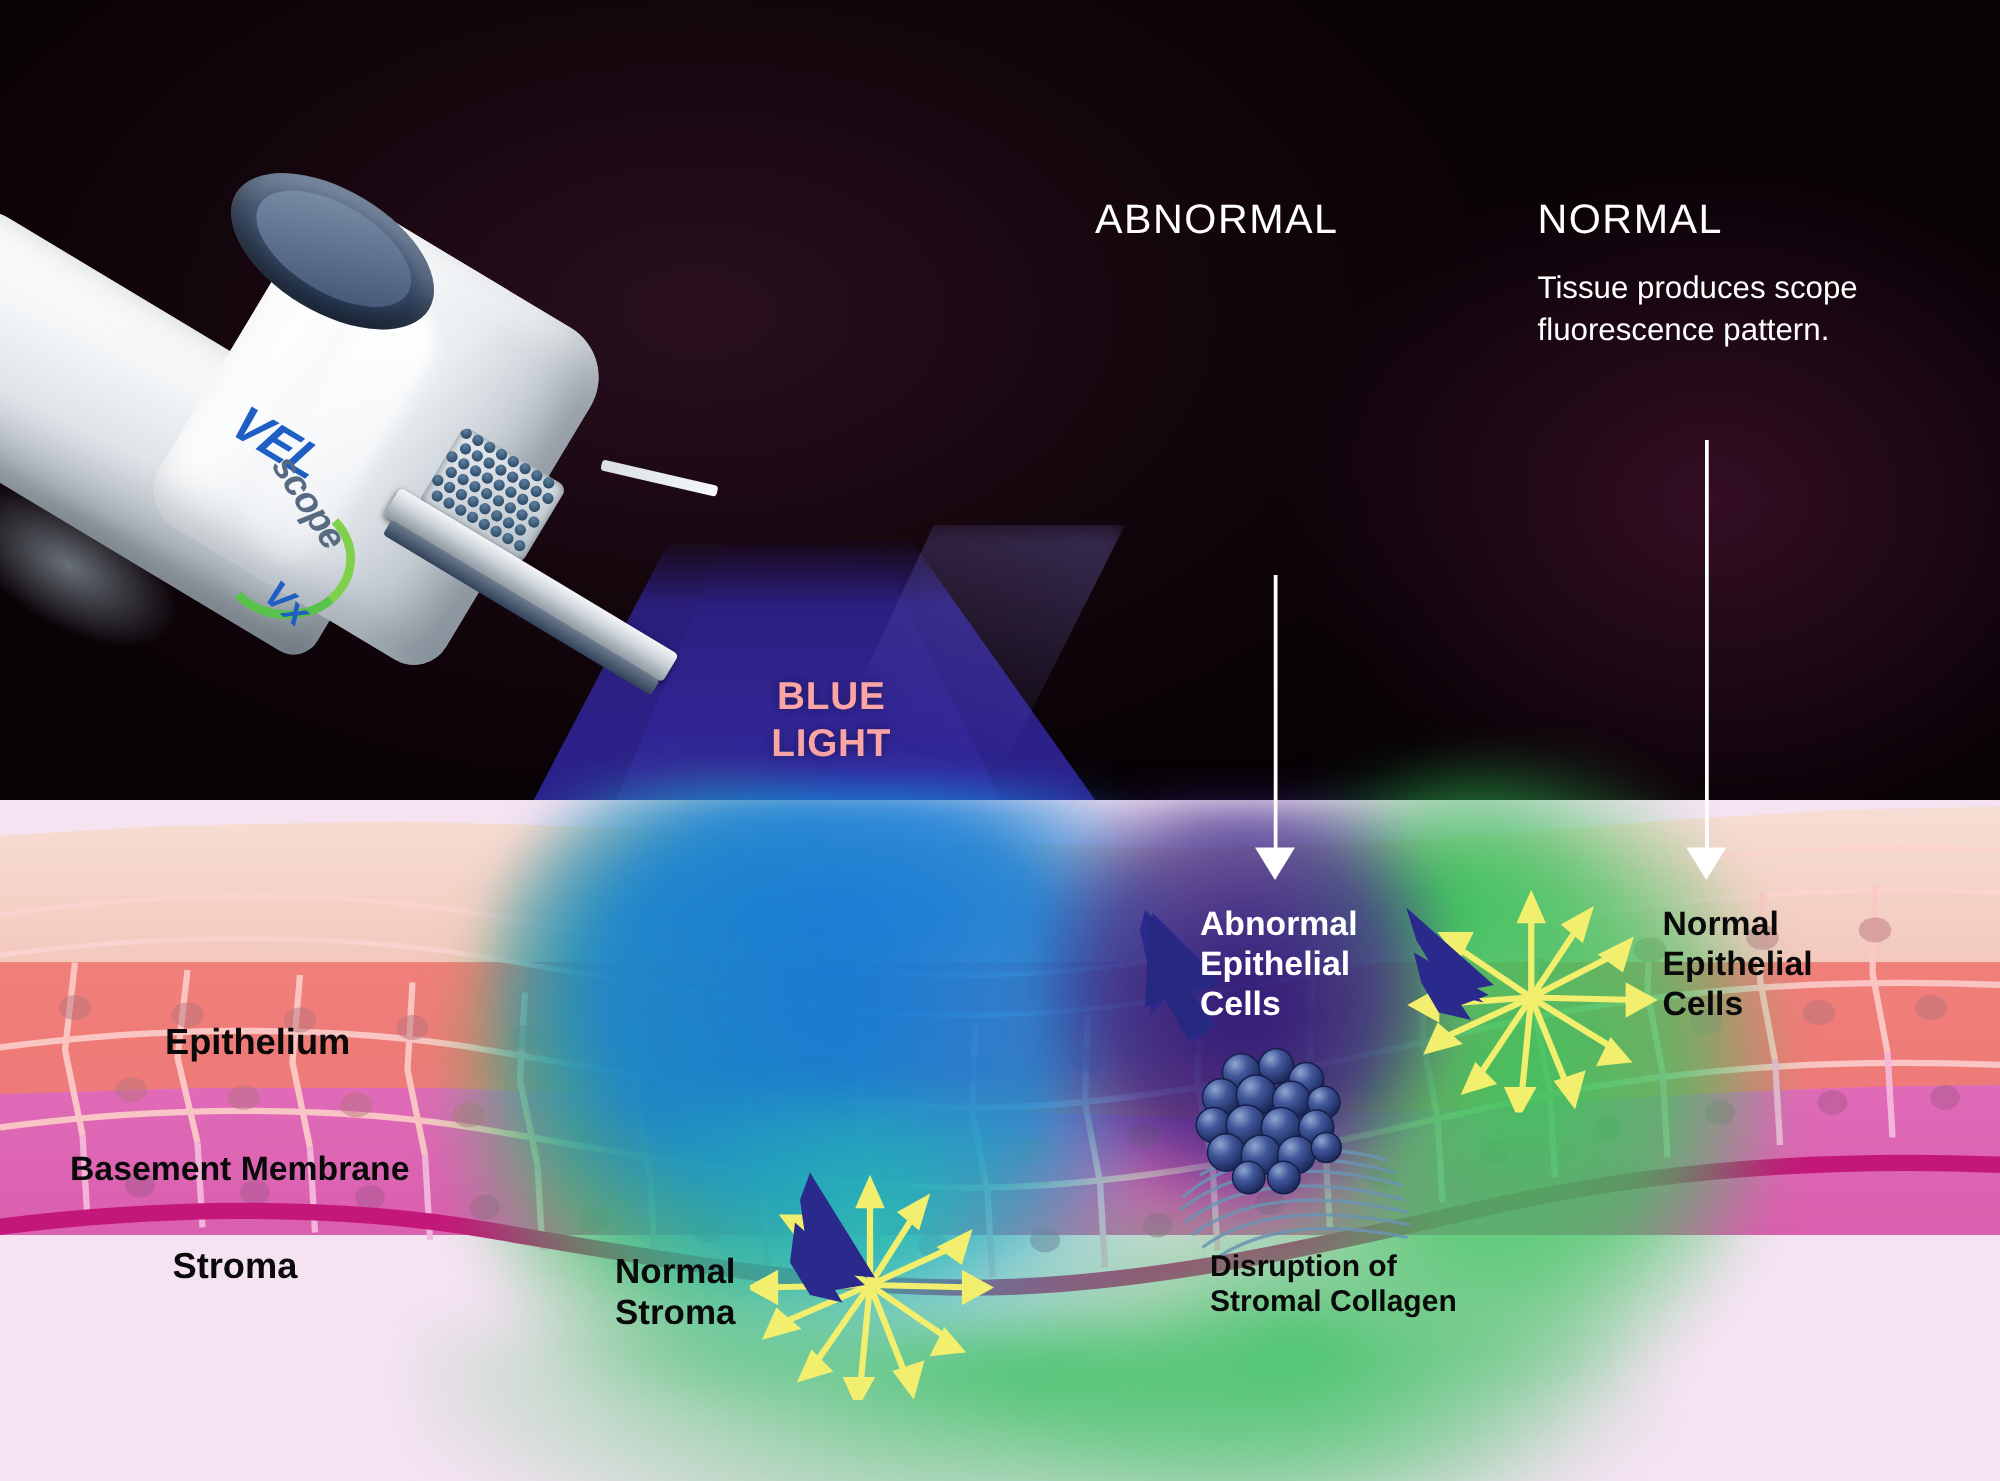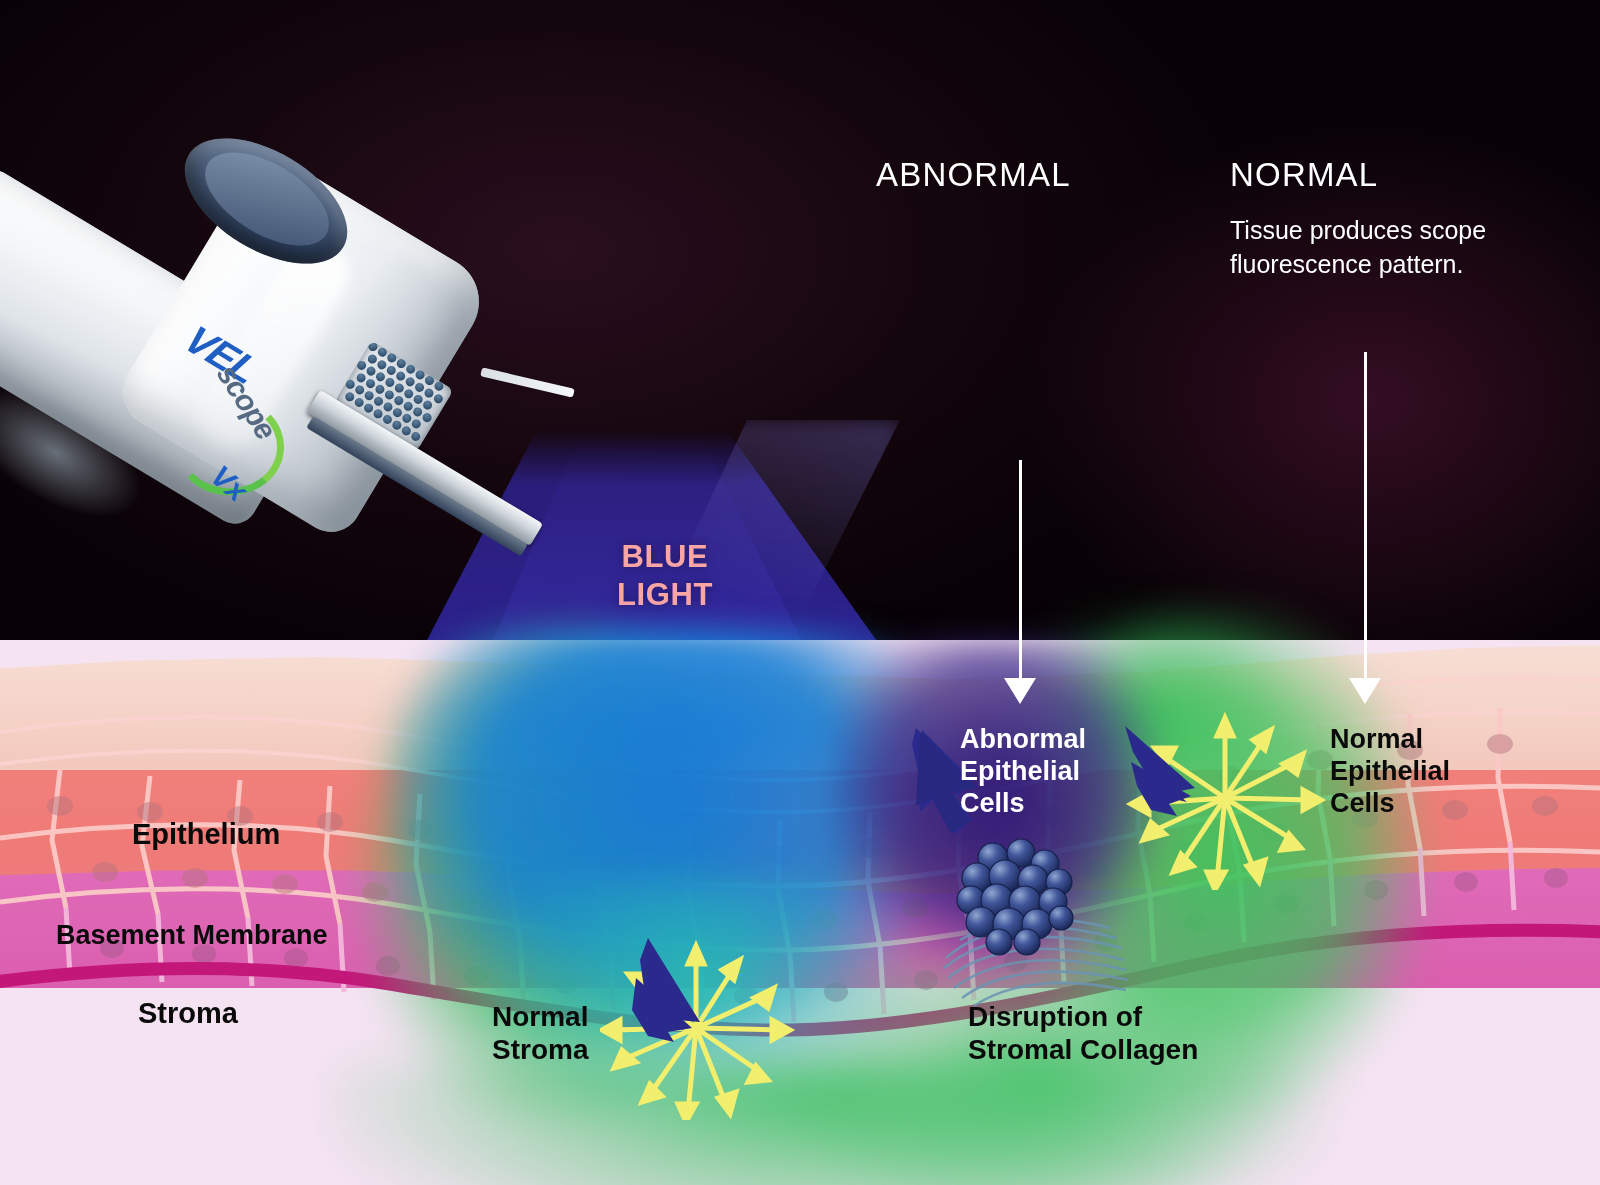--- a/index.html
+++ b/index.html
@@ -531,18 +531,18 @@
     <div>Normal</div>
     <div>Epithelial</div>
     <div>Cells</div>
   </div>
 
   <div class="lab lab-dark" style="left:492px;top:1000px;font-size:28px;line-height:1.18;">
     <div>Normal</div>
     <div>Stroma</div>
   </div>
 
-  <div class="lab lab-dark" style="left:968px;top:1000px;font-size:28px;line-height:1.18;">
+  <div class="lab lab-dark" style="left:968px;top:1000px;font-size:24px;line-height:1.18;">
     <div>Disruption of</div>
     <div>Stromal Collagen</div>
   </div>
 
 </div>
 
 </body></html>

